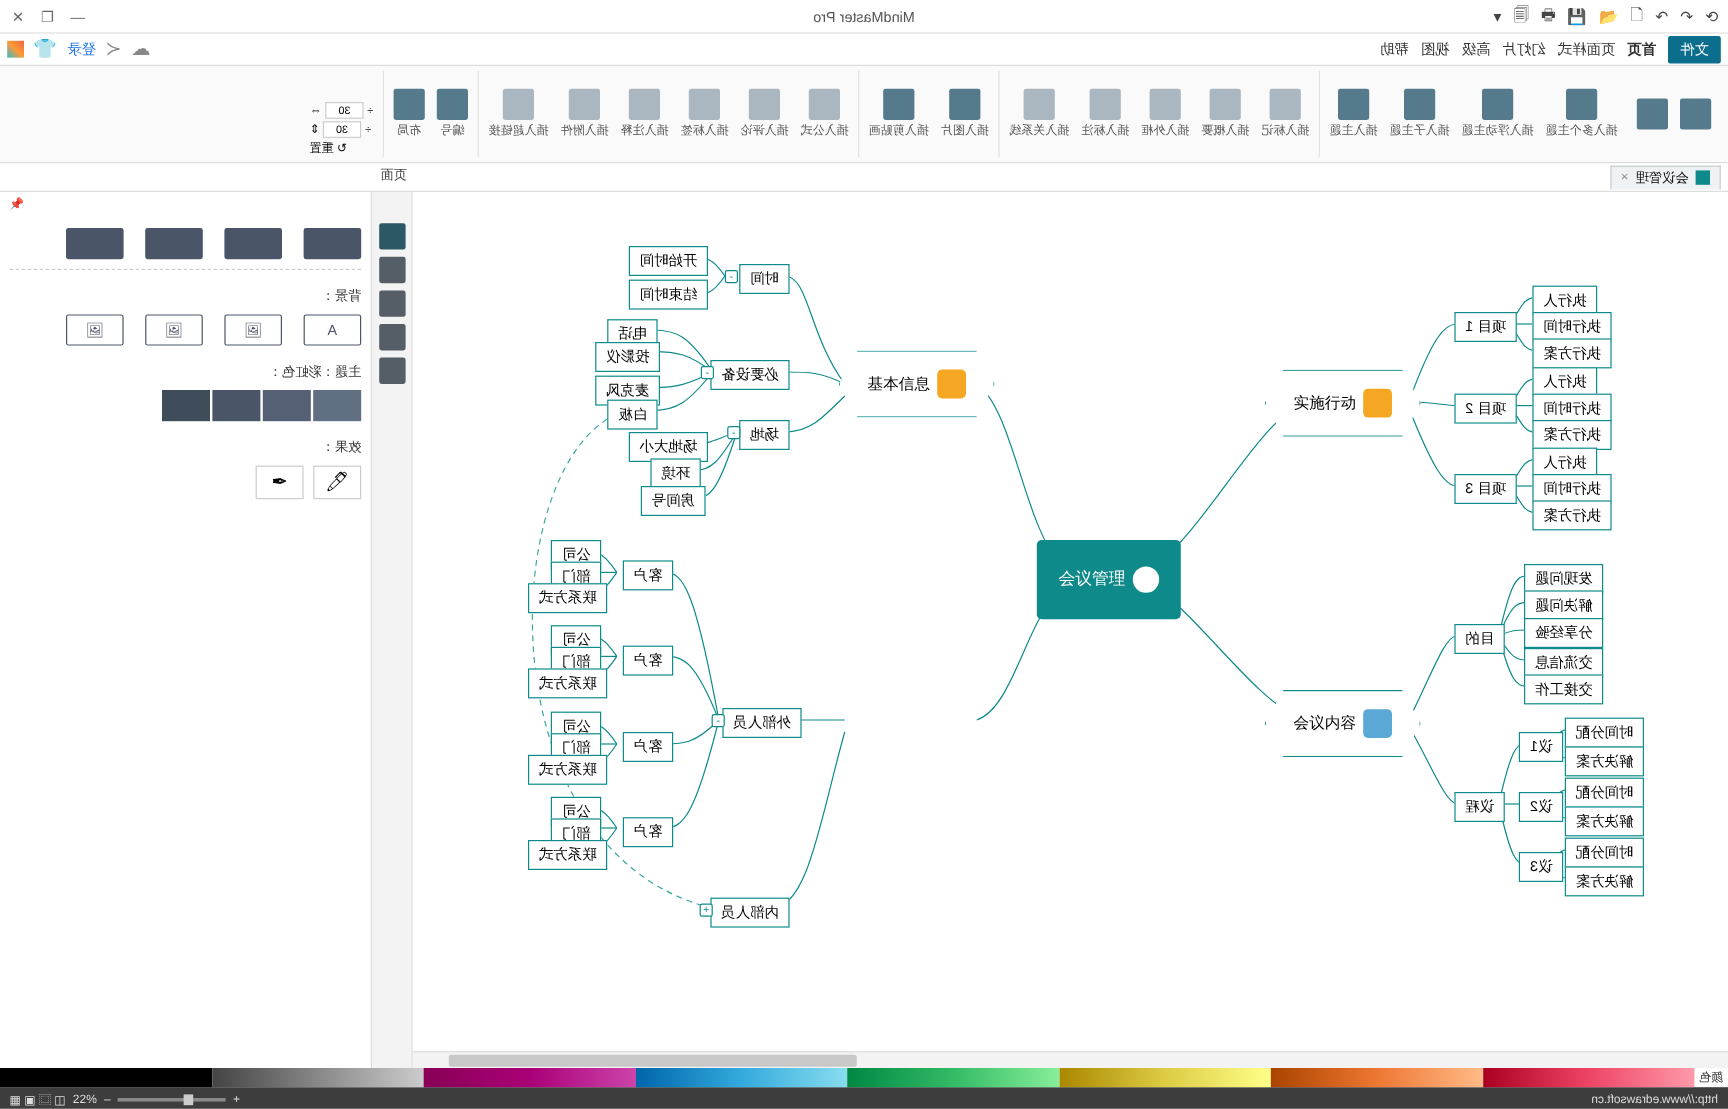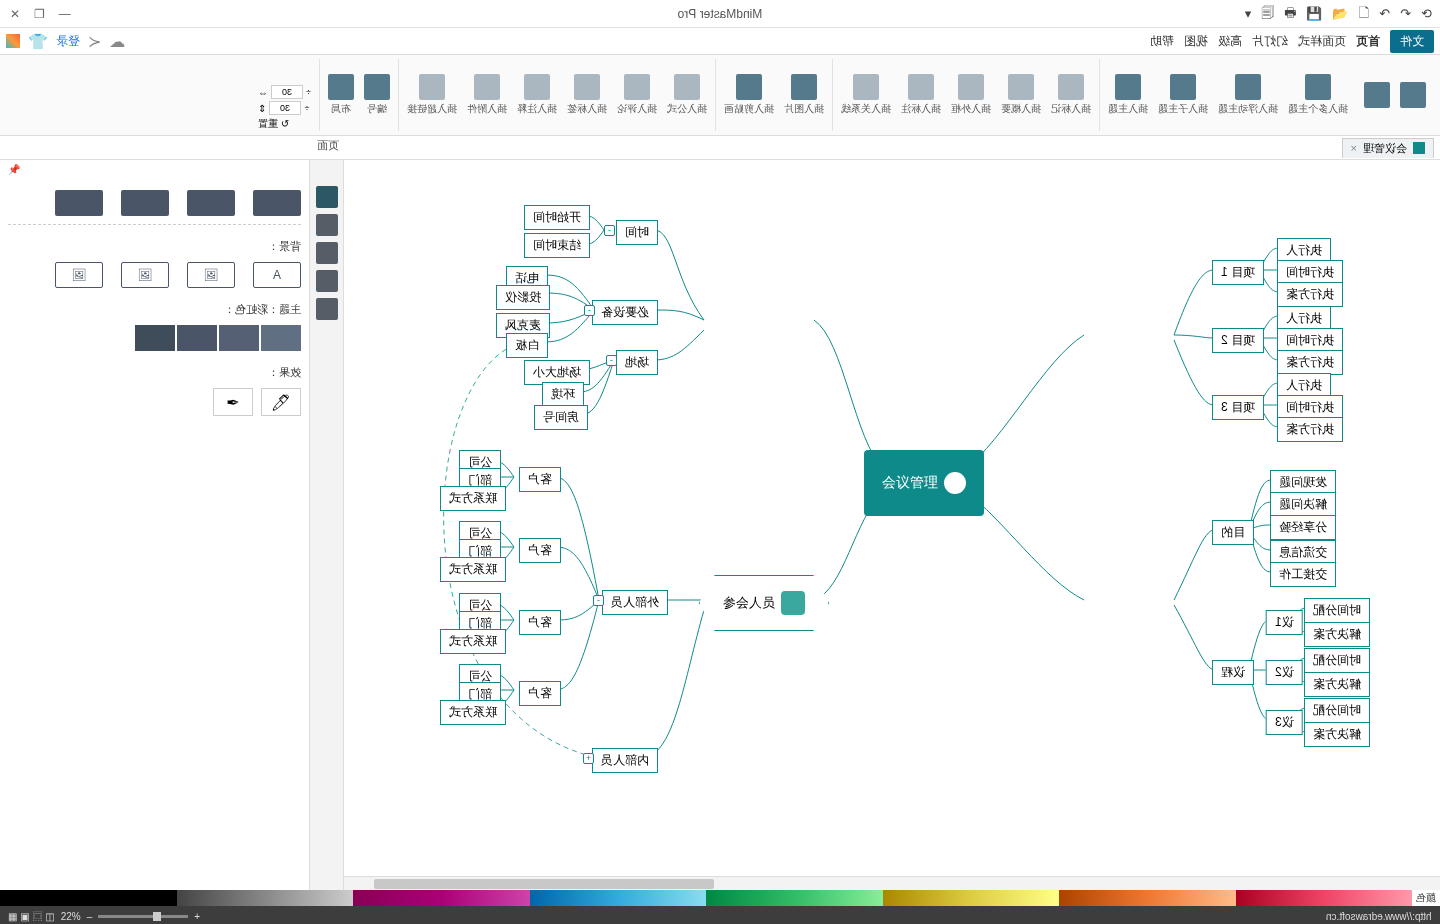--- a/index.html
+++ b/index.html
@@ -399,23 +399,31 @@
           <path d="M948,560 C955,570 958,572 962,572"></path>
 
         <path class="dashed" d="M170,185 C70,230 60,550 250,597"></path>
       </svg>
 
       <div class="root" style="left:520px;top:290px;">
         <span class="flip">会议管理</span>
         <span style="width:22px;height:22px;background:#fff;border-radius:50%;margin-left:6px;"></span>
       </div>
 
-      <div class="hex" style="left:355px;top:415px;">
-          <span class="flip">参会人员</span>
-          <span class="icon" style="background:#3ba89e;"></span>
+      <div class="hex" style="left:355px;top:132px;">
+          <span class="flip">基本信息</span>
+          <span class="icon"></span>
+        </div>
+      <div class="hex" style="left:710px;top:148px;">
+          <span class="flip">实施行动</span>
+          <span class="icon"></span>
+        </div>
+      <div class="hex" style="left:710px;top:415px;">
+          <span class="flip">会议内容</span>
+          <span class="icon" style="background:#5aa8d6;"></span>
         </div>
 
       <div class="node flip" style="left:272px;top:60px;">时间</div>
       <div class="node flip" style="left:180px;top:45px;">开始时间</div>
       <div class="node flip" style="left:180px;top:73px;">结束时间</div>
 
       <div class="node flip" style="left:248px;top:140px;">必要设备</div>
       <div class="node flip" style="left:162px;top:106px;">电话</div>
       <div class="node flip" style="left:152px;top:125px;">投影仪</div>
       <div class="node flip" style="left:152px;top:153px;">麦克风</div>

